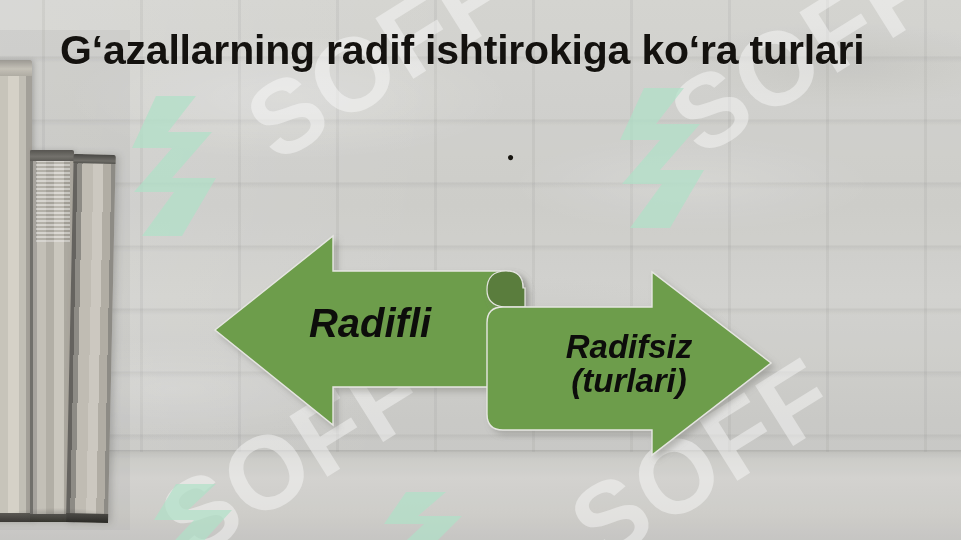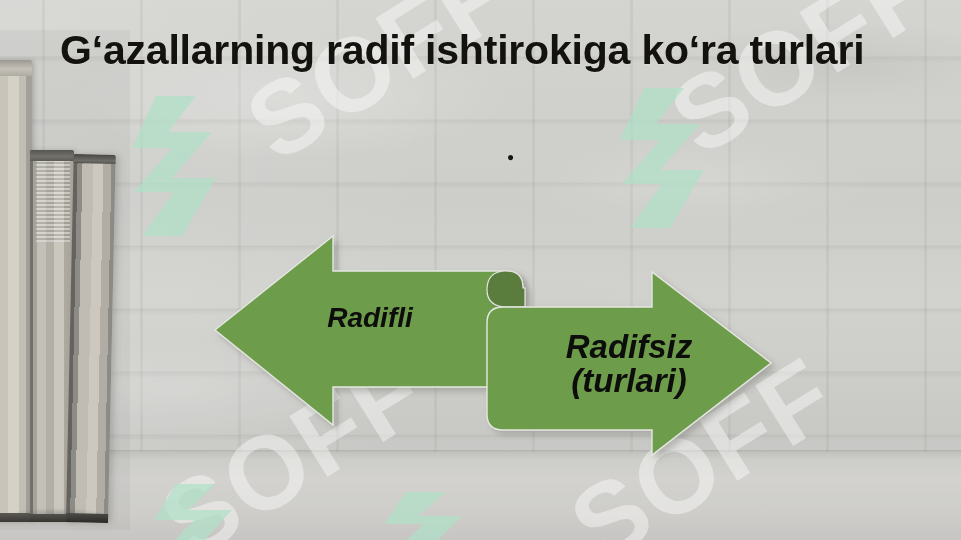--- a/index.html
+++ b/index.html
@@ -202,21 +202,21 @@
     position: absolute;
     font-family: "Liberation Sans", sans-serif;
     font-weight: 700;
     font-style: italic;
     color: #0d0d0b;
     text-align: center;
     line-height: 1.04;
     white-space: pre-line;
     user-select: none;
   }
-  .label-left  { left: 236px; top: 303px; width: 268px; font-size: 28px; }
+  .label-left  { left: 236px; top: 303px; width: 268px; font-size: 40px; }
   .label-right { left: 487px; top: 330px; width: 284px; font-size: 33px; }
 </style>
 </head>
 <body>
 
 <div id="slide">
 
   <div class="bg-base"></div>
   <div class="bg-brick"></div>
   <div class="bg-joints"></div>

